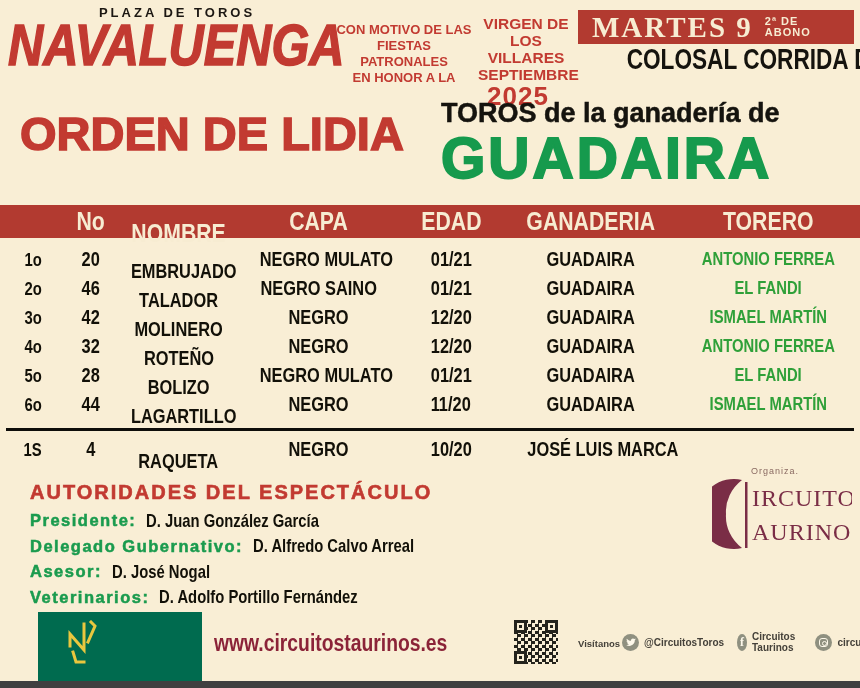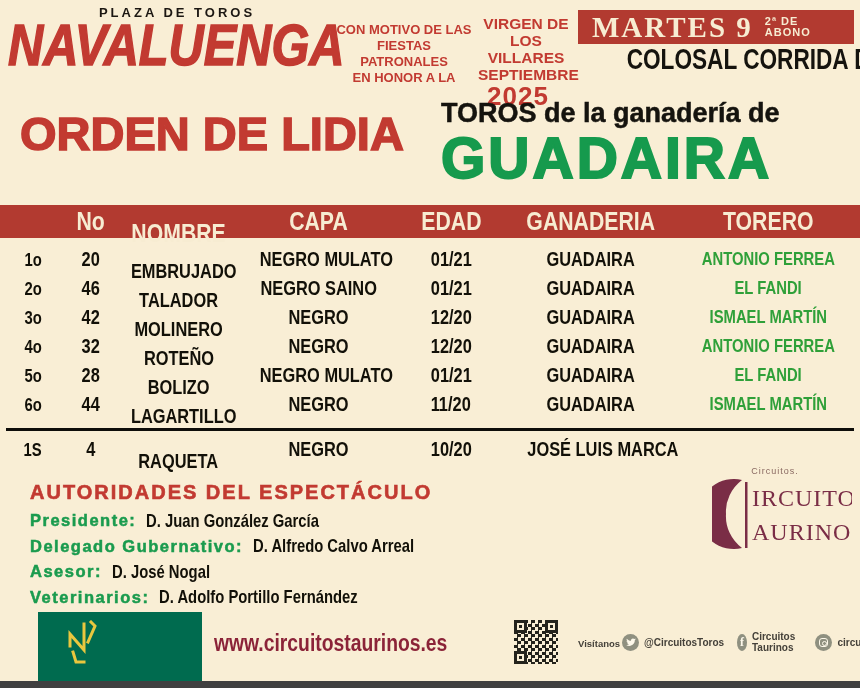--- a/index.html
+++ b/index.html
@@ -215,21 +215,21 @@
     <div class="auth-item">
       <span class="auth-label">Asesor:</span>
       <span class="auth-value"><span class="cond cond-l">D. José Nogal</span></span>
     </div>
     <div class="auth-item">
       <span class="auth-label">Veterinarios:</span>
       <span class="auth-value"><span class="cond cond-l">D. Adolfo Portillo Fernández</span></span>
     </div>
   </div>
 
-  <div class="abs organiza">Circuitos.</div>
+  <div class="abs organiza">Organiza.</div>
   <div class="abs ct-logo">
     <svg width="140" height="74" viewBox="0 0 140 74">
       <path d="M30,2 A35,35 0 1 0 30,70 A44,41 0 0 1 14,36 A44,41 0 0 1 30,2 Z" fill="#7a2d46"></path>
       <rect x="33" y="4" width="2.5" height="66" fill="#7a2d46"></rect>
       <text x="40" y="28" font-family="Liberation Serif,serif" font-size="24" letter-spacing="1" fill="#7a2d46" id="ct-line1">IRCUITOS</text>
       <text x="40" y="62" font-family="Liberation Serif,serif" font-size="24" letter-spacing="1" fill="#7a2d46" id="ct-line2">AURINOS</text>
     </svg>
   </div>
 
   <div class="abs eurocaja">

